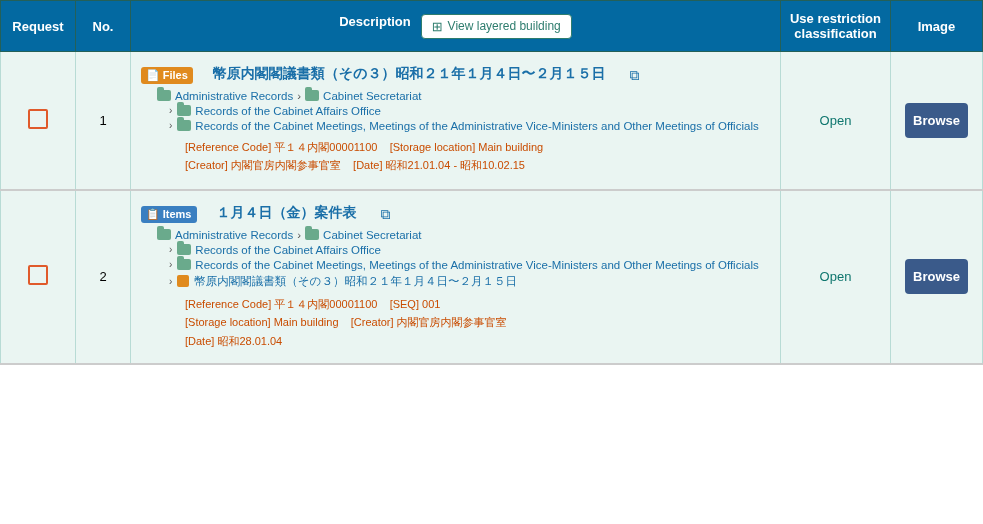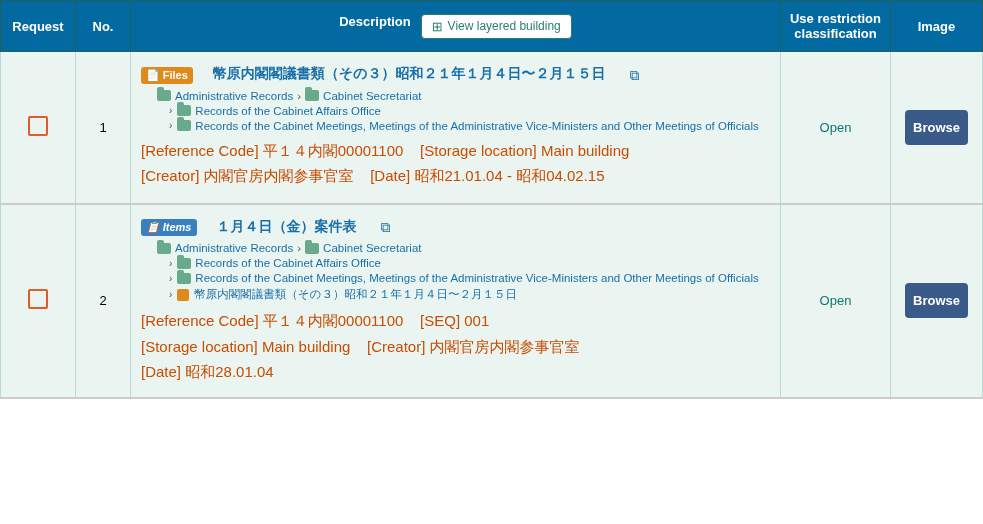--- a/index.html
+++ b/index.html
@@ -101,21 +101,20 @@
     }
     .badge-items {
       display: inline-block;
       background: #3a7fc1;
       color: #fff;
       font-size: 11px;
       padding: 2px 5px;
       border-radius: 3px;
       white-space: nowrap;
       font-weight: bold;
-      font-style: italic;
     }
     .title-text {
       color: #1a6fa8;
       font-size: 14px;
       font-weight: bold;
       line-height: 1.4;
     }
     .external-link {
       color: #1a6fa8;
       font-size: 14px;
@@ -160,24 +159,25 @@
       background: #6aaa8c;
       border-radius: 2px 2px 0 0;
     }
     .chevron-right {
       color: #555;
       font-size: 10px;
       margin-right: 3px;
     }
 
     .meta-info {
-      font-size: 15px;
+      font-size: 11px;
       color: #c94c00;
       margin-top: 6px;
       line-height: 1.7;
+      margin-left: 44px;
     }
     .list-of-items {
       color: #1a6fa8;
       font-size: 11px;
       margin-top: 2px;
     }
 
     .browse-btn {
       background: #3a5a8a;
       color: #fff;
@@ -254,21 +254,21 @@
       <span>[Reference Code]</span>
       <span> 平１４内閣00001100</span>
       &nbsp;&nbsp;
       <span>[Storage location]</span>
       <span> Main building</span>
       <br>
       <span>[Creator]</span>
       <span> 内閣官房内閣参事官室</span>
       &nbsp;&nbsp;
       <span>[Date]</span>
-      <span> 昭和21.01.04 - 昭和04.02.15</span>
+      <span> 昭和21.01.04 - 昭和10.02.15</span>
     </div>
     <div class="list-of-items"><list of="" items=""></list></div>
         </td>
         <td><span class="open-text">Open</span></td>
         <td><button class="browse-btn">Browse</button></td>
       </tr>
       <tr>
         <td><span class="checkbox-icon"></span></td>
         <td style="font-size: 13px;">2</td>
         <td class="desc-cell">

